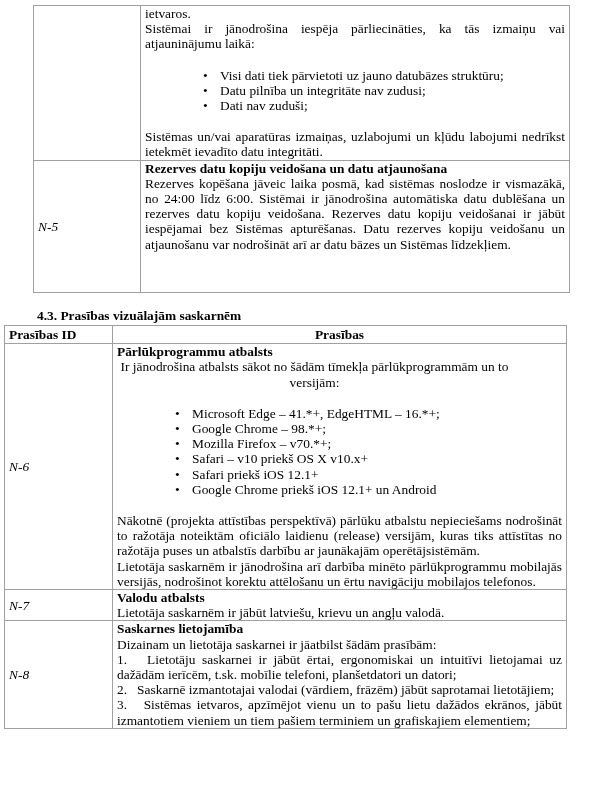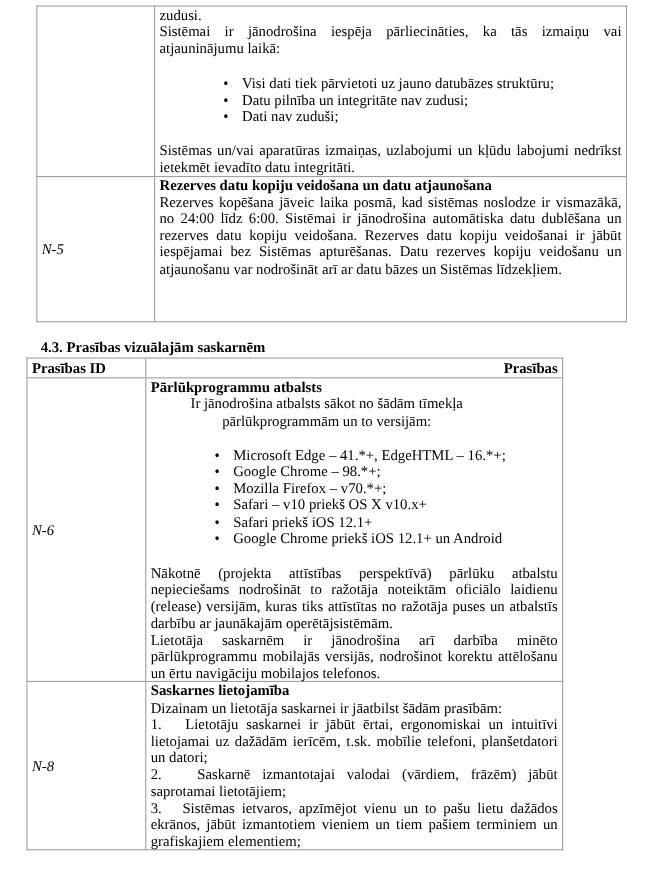--- a/index.html
+++ b/index.html
@@ -15,41 +15,41 @@
   td.id-cell { vertical-align: middle; font-style: italic; }
   .just { text-align: justify; }
   .bold { font-weight: bold; }
   ul { margin: 16px; padding-left: 59px; list-style: none; }
   ul li { position: relative; }
   ul li::before {
     content: "•"; position: absolute; left: -17px; top: 0;
   }
   #tbl1 { left: 33px; top: 5px; width: 537px; }
   #tbl1 col.c1 { width: 107px; }
-  #tbl2 { left: 24px; top: 325px; width: 488px; }
+  #tbl2 { left: 4px; top: 325px; width: 563px; }
   #tbl2 col.c1 { width: 108px; }
-  #tbl2 th { font-weight: bold; text-align: right; padding: 1px 4px; }
+  #tbl2 th { font-weight: bold; text-align: center; padding: 1px 4px; }
   #tbl2 th.left { text-align: left; }
   #section-heading {
     position: absolute; left: 37px; top: 308px; font-weight: bold; font-size: 13.4px;
   }
 </style>
 </head>
 <body>
 
 <table id="tbl1">
   <colgroup>
       <col class="c1">
       <col>
     </colgroup>
   <tbody>
       <tr style="height:137px;">
     <td class="id-cell"></td>
     <td>
-      <div>zudusi.</div>
+      <div>ietvaros.</div>
       <div class="just">Sistēmai ir jānodrošina iespēja pārliecināties, ka tās izmaiņu vai atjauninājumu laikā:</div>
       <ul>
         <li>Visi dati tiek pārvietoti uz jauno datubāzes struktūru;</li>
         <li>Datu pilnība un integritāte nav zudusi;</li>
         <li>Dati nav zuduši;</li>
       </ul>
       <div class="just">Sistēmas un/vai aparatūras izmaiņas, uzlabojumi un kļūdu labojumi nedrīkst ietekmēt ievadīto datu integritāti.</div>
     </td>
   </tr>
   <tr style="height:132px;">
@@ -85,20 +85,27 @@
         <li>Mozilla Firefox – v70.*+;</li>
         <li>Safari – v10 priekš OS X v10.x+</li>
         <li>Safari priekš iOS 12.1+</li>
         <li>Google Chrome priekš iOS 12.1+ un Android</li>
       </ul>
       <div class="just">Nākotnē (projekta attīstības perspektīvā) pārlūku atbalstu nepieciešams nodrošināt to ražotāja noteiktām oficiālo laidienu (release) versijām, kuras tiks attīstītas no ražotāja puses un atbalstīs darbību ar jaunākajām operētājsistēmām.</div>
       <div class="just">Lietotāja saskarnēm ir jānodrošina arī darbība minēto pārlūkprogrammu mobilajās versijās, nodrošinot korektu attēlošanu un ērtu navigāciju mobilajos telefonos.</div>
     </td>
   </tr>
   <tr>
+    <td class="id-cell">N-7</td>
+    <td>
+      <div class="bold">Valodu atbalsts</div>
+      <div>Lietotāja saskarnēm ir jābūt latviešu, krievu un angļu valodā.</div>
+    </td>
+  </tr>
+  <tr>
     <td class="id-cell">N-8</td>
     <td>
       <div class="bold">Saskarnes lietojamība</div>
       <div>Dizainam un lietotāja saskarnei ir jāatbilst šādām prasībām:</div>
       <div class="just">1.&nbsp;&nbsp;&nbsp;Lietotāju saskarnei ir jābūt ērtai, ergonomiskai un intuitīvi lietojamai uz dažādām ierīcēm, t.sk. mobīlie telefoni, planšetdatori un datori;</div>
       <div class="just">2.&nbsp;&nbsp;&nbsp;Saskarnē izmantotajai valodai (vārdiem, frāzēm) jābūt saprotamai lietotājiem;</div>
       <div class="just">3.&nbsp;&nbsp;&nbsp;Sistēmas ietvaros, apzīmējot vienu un to pašu lietu dažādos ekrānos, jābūt izmantotiem vieniem un tiem pašiem terminiem un grafiskajiem elementiem;</div>
     </td>
   </tr>
 </tbody>

